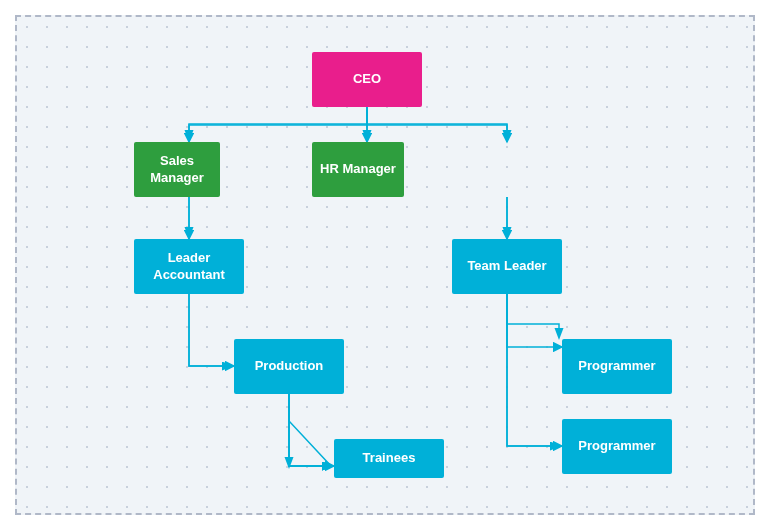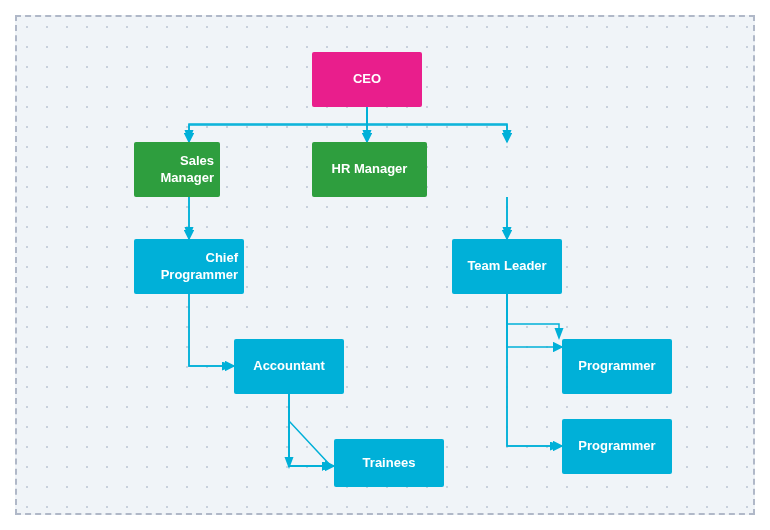--- a/index.html
+++ b/index.html
@@ -19,21 +19,21 @@
       background-image:
         radial-gradient(circle, #c8d0dc 1px, transparent 1px);
       background-size: 20px 20px;
       position: relative;
     }
     .node {
       position: absolute;
       display: flex;
       align-items: center;
       justify-content: center;
-      text-align: right;
+      text-align: center;
       color: #fff;
       font-size: 13px;
       font-weight: bold;
       border-radius: 2px;
       padding: 6px;
       line-height: 1.3;
     }
     .node-ceo {
       background-color: #e91e8c;
       width: 110px;
@@ -47,21 +47,21 @@
     .node-blue {
       background-color: #00b0d8;
     }
     .node-sales {
       width: 86px;
       height: 55px;
       left: 117px;
       top: 125px;
     }
     .node-hr {
-      width: 115px;
+      width: 92px;
       height: 55px;
       left: 295px;
       top: 125px;
     }
     .node-production {
       width: 110px;
       height: 55px;
       left: 435px;
       top: 125px;
     }
@@ -78,21 +78,21 @@
       top: 222px;
     }
     .node-accountants {
       width: 110px;
       height: 55px;
       left: 217px;
       top: 322px;
     }
     .node-trainees {
       width: 110px;
-      height: 48px;
+      height: 39px;
       left: 317px;
       top: 422px;
     }
     .node-programmer1 {
       width: 110px;
       height: 55px;
       left: 545px;
       top: 322px;
     }
     .node-programmer2 {
@@ -184,29 +184,29 @@
   <div class="node node-green node-sales">
     <span>Sales Manager</span>
   </div>
 
   <div class="node node-green node-hr">
     <span>HR Manager</span>
   </div>
 
 
   <div class="node node-blue node-chief">
-    <span>Chief Programmer</span>
+    <span>Leader Accountant</span>
   </div>
 
   <div class="node node-blue node-teamleader">
     <span>Team Leader</span>
   </div>
 
   <div class="node node-blue node-accountants">
-    <span>Accountant</span>
+    <span>Production</span>
   </div>
 
   <div class="node node-blue node-trainees">
     <span>Trainees</span>
   </div>
 
   <div class="node node-blue node-programmer1">
     <span>Programmer</span>
   </div>
 

